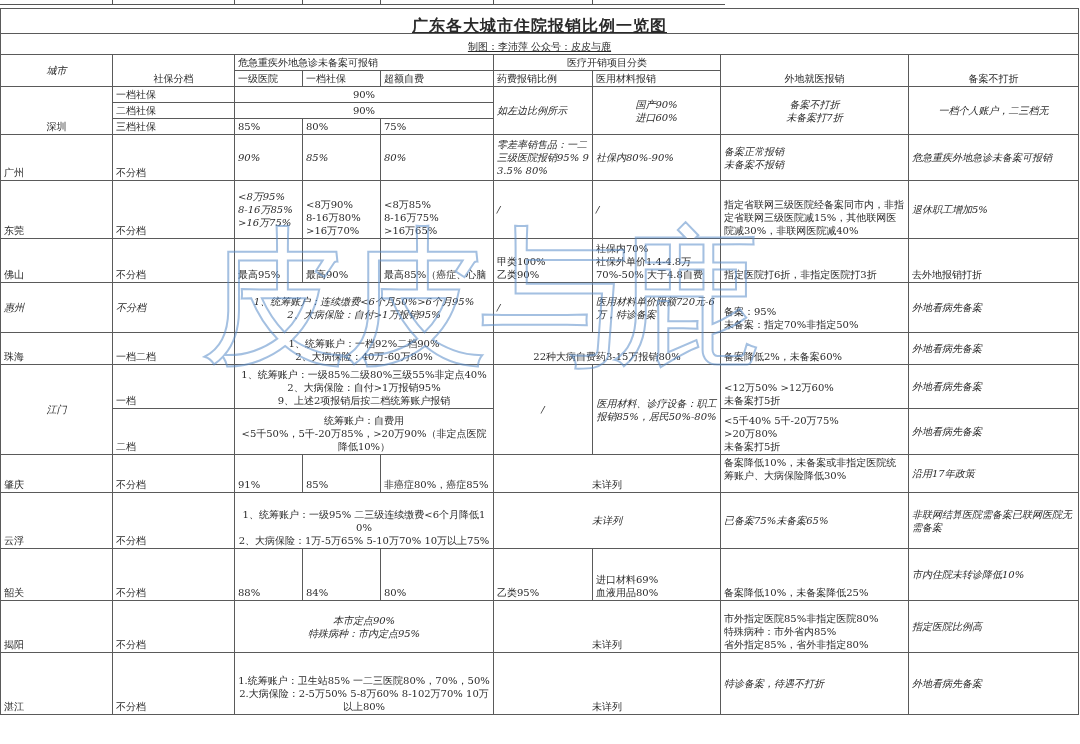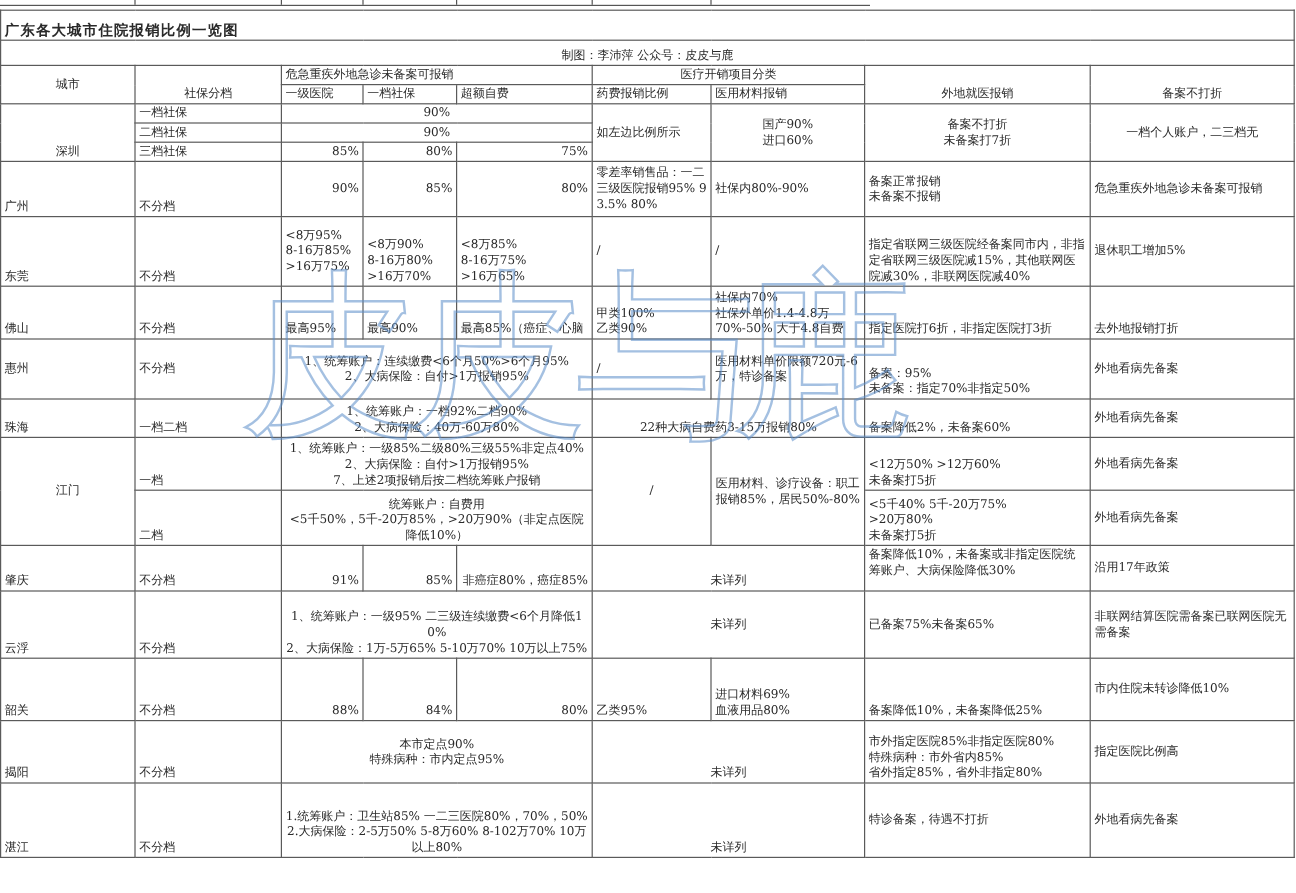--- a/index.html
+++ b/index.html
@@ -5,26 +5,26 @@
   html, body { margin:0; padding:0; background:#ffffff; }
   body { width:1080px; height:744px; position:relative; overflow:hidden;
          font-family:"DejaVu Serif", "Liberation Serif", serif; color:#2a2a2a; }
   .topstrip { position:absolute; left:0; top:0; width:725px; height:4px;
               border-bottom:1px solid #555; }
   .topstrip span { position:absolute; top:0; height:4px; border-left:1px solid #555; }
   table.sheet { position:absolute; left:0; top:8px; border-collapse:collapse;
                 table-layout:fixed; width:1078px; font-size:10px; line-height:13px; }
   table.sheet td { border:1px solid #5a5a5a; padding:1px 3px; vertical-align:bottom;
                    overflow:hidden; white-space:normal; word-break:break-all; }
-  .title td { height:22px; text-align:left; vertical-align:middle;
-              font-weight:bold; font-size:12px; letter-spacing:1px; }
-  .subtitle td { height:18px; text-align:center; vertical-align:middle; font-size:10px; }
+  .title td { height:22px; text-align:center; vertical-align:middle;
+              font-weight:bold; font-size:16px; letter-spacing:1px;text-decoration:underline; }
+  .subtitle td { height:18px; text-align:center; vertical-align:middle; font-size:10px;text-decoration:underline; }
   .c { text-align:center; }
-  .r { text-align:right; }
-  .m { vertical-align:middle !important; }
+  .r { }
+  .m { vertical-align:middle !important;font-style:italic; }
   .t { vertical-align:top !important;margin-left:18px; }
   .lines div { white-space:nowrap; }
   .watermark { position:absolute; left:200px; top:215px; width:560px; height:170px;
                pointer-events:none; }
   .watermark span { position:absolute; top:0; font-size:150px; line-height:165px;
                     color:transparent; -webkit-text-stroke:2px rgba(90,140,200,0.55);
                     font-family:"DejaVu Sans", sans-serif; }
 </style>
 </head>
 <body>
@@ -186,21 +186,21 @@
     <td>备案降低2%，未备案60%</td>
     <td class="m">外地看病先备案</td>
   </tr>
 
   <tr style="height:44px">
     <td rowspan="2" class="c m">江门</td>
     <td>一档</td>
     <td colspan="3" class="c lines">
       <div>1、统筹账户：一级85%二级80%三级55%非定点40%</div>
       <div>2、大病保险：自付&gt;1万报销95%</div>
-      <div>7、上述2项报销后按二档统筹账户报销</div>
+      <div>9、上述2项报销后按二档统筹账户报销</div>
     </td>
     <td rowspan="2" class="c m">/</td>
     <td rowspan="2" class="c m">医用材料、诊疗设备：职工报销85%，居民50%-80%</td>
     <td class="lines">
       <div>&lt;12万50% &gt;12万60%</div>
       <div>未备案打5折</div>
     </td>
     <td class="m">外地看病先备案</td>
   </tr>
   <tr style="height:46px">

